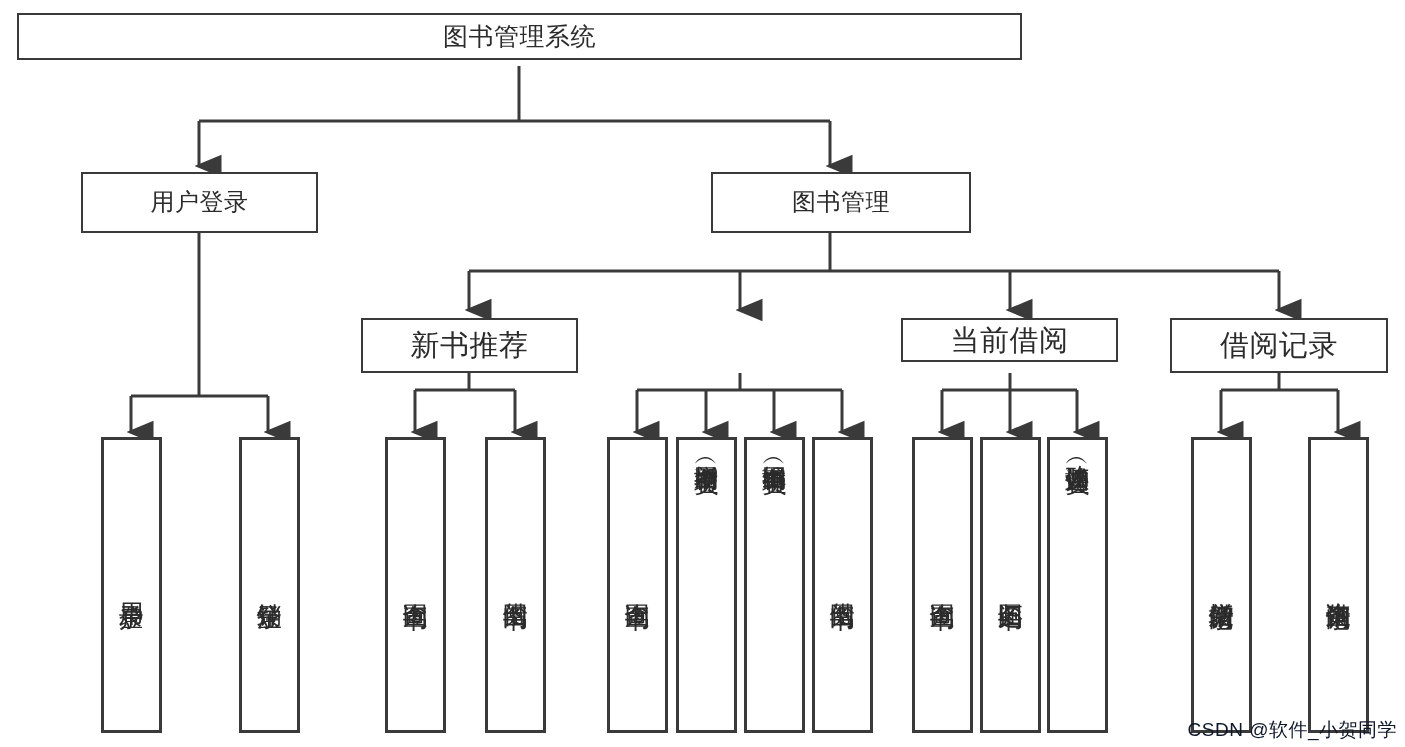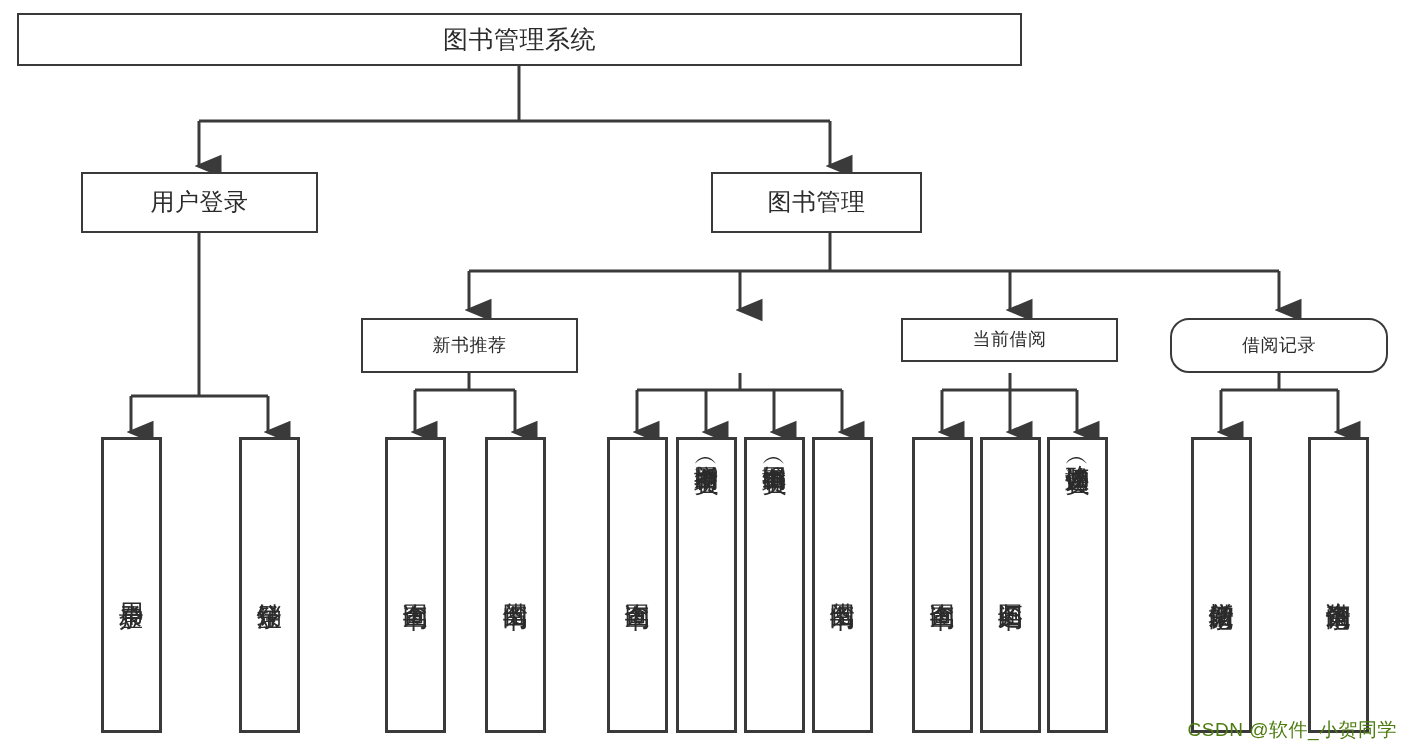--- a/index.html
+++ b/index.html
@@ -36,21 +36,21 @@
     color: #2b2b2b;
   }
   .node .label {
     display: block;
     text-align: center;
     line-height: 1.18;
     letter-spacing: 0.5px;
   }
   .node.root .label   { font-size: 25px; }
   .node.lvl1 .label   { font-size: 24px; }
-  .node.lvl2 .label   { font-size: 18px; }
+  .node.lvl2 .label   { font-size: 29px; }
   .node.leaf {
     border-width: 3px;
     align-items: flex-start;
     padding-top: 6px;
   }
   .node.leaf .label {
     writing-mode: vertical-rl;
     text-orientation: upright;
     font-size: 25px;
     line-height: 1.06;
@@ -62,21 +62,21 @@
   }
   .node.leaf.mid {
     align-items: center;
     padding-top: 0;
   }
   .watermark {
     position: absolute;
     right: 8px;
     bottom: 4px;
     font-size: 19px;
-    color: #4d7c0f;
+    color: #0f172a;
     letter-spacing: 0.5px;
     white-space: nowrap;
     user-select: none;
   }
 </style>
 </head>
 <body>
 
 <div id="canvas">
 
@@ -125,38 +125,38 @@
       <path d="M 1010 390 L 1010 432" marker-end="url(#arrow)"></path>
       <path d="M 1077 390 L 1077 432" marker-end="url(#arrow)"></path>
 
       <path d="M 1279 373 L 1279 390"></path>
       <path d="M 1221 390 L 1338 390"></path>
       <path d="M 1221 390 L 1221 432" marker-end="url(#arrow)"></path>
       <path d="M 1338 390 L 1338 432" marker-end="url(#arrow)"></path>
     </g>
   </svg>
 
-  <div class="node root" style="left:17px; top:13px; width:1005px; height:53px;">
+  <div class="node root" style="left:17px; top:13px; width:1005px; height:47px;">
     <span class="label">图书管理系统</span>
   </div>
 
   <div class="node lvl1" style="left:81px; top:172px; width:237px; height:61px;">
     <span class="label">用户登录</span>
   </div>
-  <div class="node lvl1" style="left:711px; top:172px; width:211px; height:61px;">
+  <div class="node lvl1" style="left:711px; top:172px; width:260px; height:61px;">
     <span class="label">图书管理</span>
   </div>
 
   <div class="node lvl2" style="left:361px; top:318px; width:217px; height:55px;">
     <span class="label">新书推荐</span>
   </div>
   <div class="node lvl2" style="left:901px; top:318px; width:217px; height:44px;">
     <span class="label">当前借阅</span>
   </div>
-  <div class="node lvl2" style="left:1170px; top:318px; width:218px; height:55px;border-radius:19px;">
+  <div class="node lvl2" style="left:1170px; top:318px; width:218px; height:55px;">
     <span class="label">借阅记录</span>
   </div>
 
   <div class="node leaf mid" style="left:101px; top:437px; width:61px; height:296px;">
     <span class="label">用户登录</span>
   </div>
   <div class="node leaf mid" style="left:239px; top:437px; width:61px; height:296px;">
     <span class="label">注销登录</span>
   </div>
 

